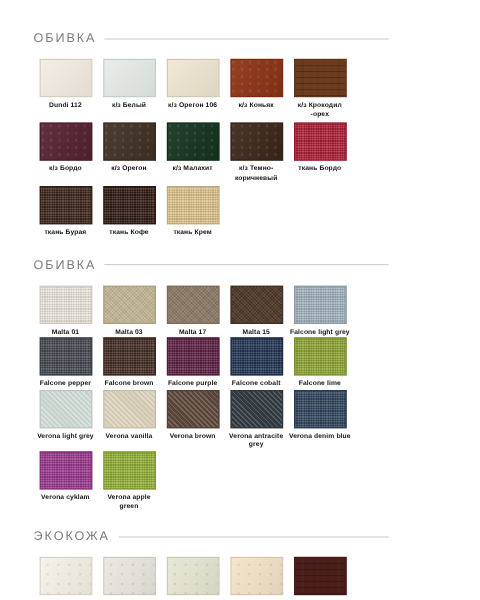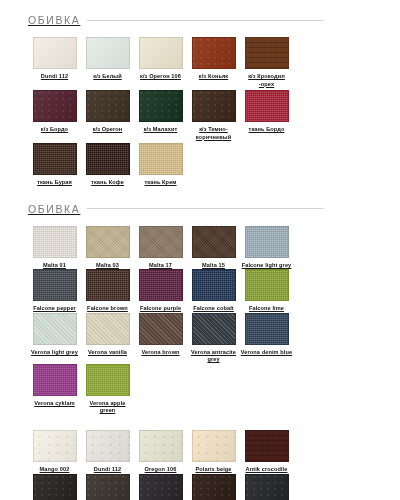--- a/index.html
+++ b/index.html
@@ -12,22 +12,21 @@
     height: 500px;
     font-family: "Liberation Sans", sans-serif;
     color: #1a1a1a;
     overflow: hidden;
   }
   .page {
     position: relative;
     width: 344px;
     height: 500px;
     box-sizing: border-box;
-    padding: 0 6px;
-    text-decoration: underline;
+    padding: 12px 6px;
   }
   .section {
     margin: 0;
   }
   .section-head {
     display: flex;
     align-items: center;
     gap: 7px;
     padding: 0 14px 0 22px;
     height: 22px;
@@ -328,20 +327,24 @@
             <div class="chip tex-weave" style="background: rgb(144, 174, 53);"></div>
           </div>
           <div class="chip-label">Verona apple green</div>
         </div>
       </div>
   </div>
 
   <div class="sp-9"></div>
 
   <div class="section">
+    <div class="section-head">
+      <span class="section-title">ЭКОКОЖА</span>
+      <span class="section-rule"></span>
+    </div>
     <div class="sp-6"></div>
     <div class="grid" id="grid-ekokozha">
         <div class="swatch-cell">
           <div class="chip-wrap">
             <div class="chip tex-leather" style="background: rgb(246, 241, 230);"></div>
           </div>
           <div class="chip-label">Mango 002</div>
         </div>
         <div class="swatch-cell">
           <div class="chip-wrap">

